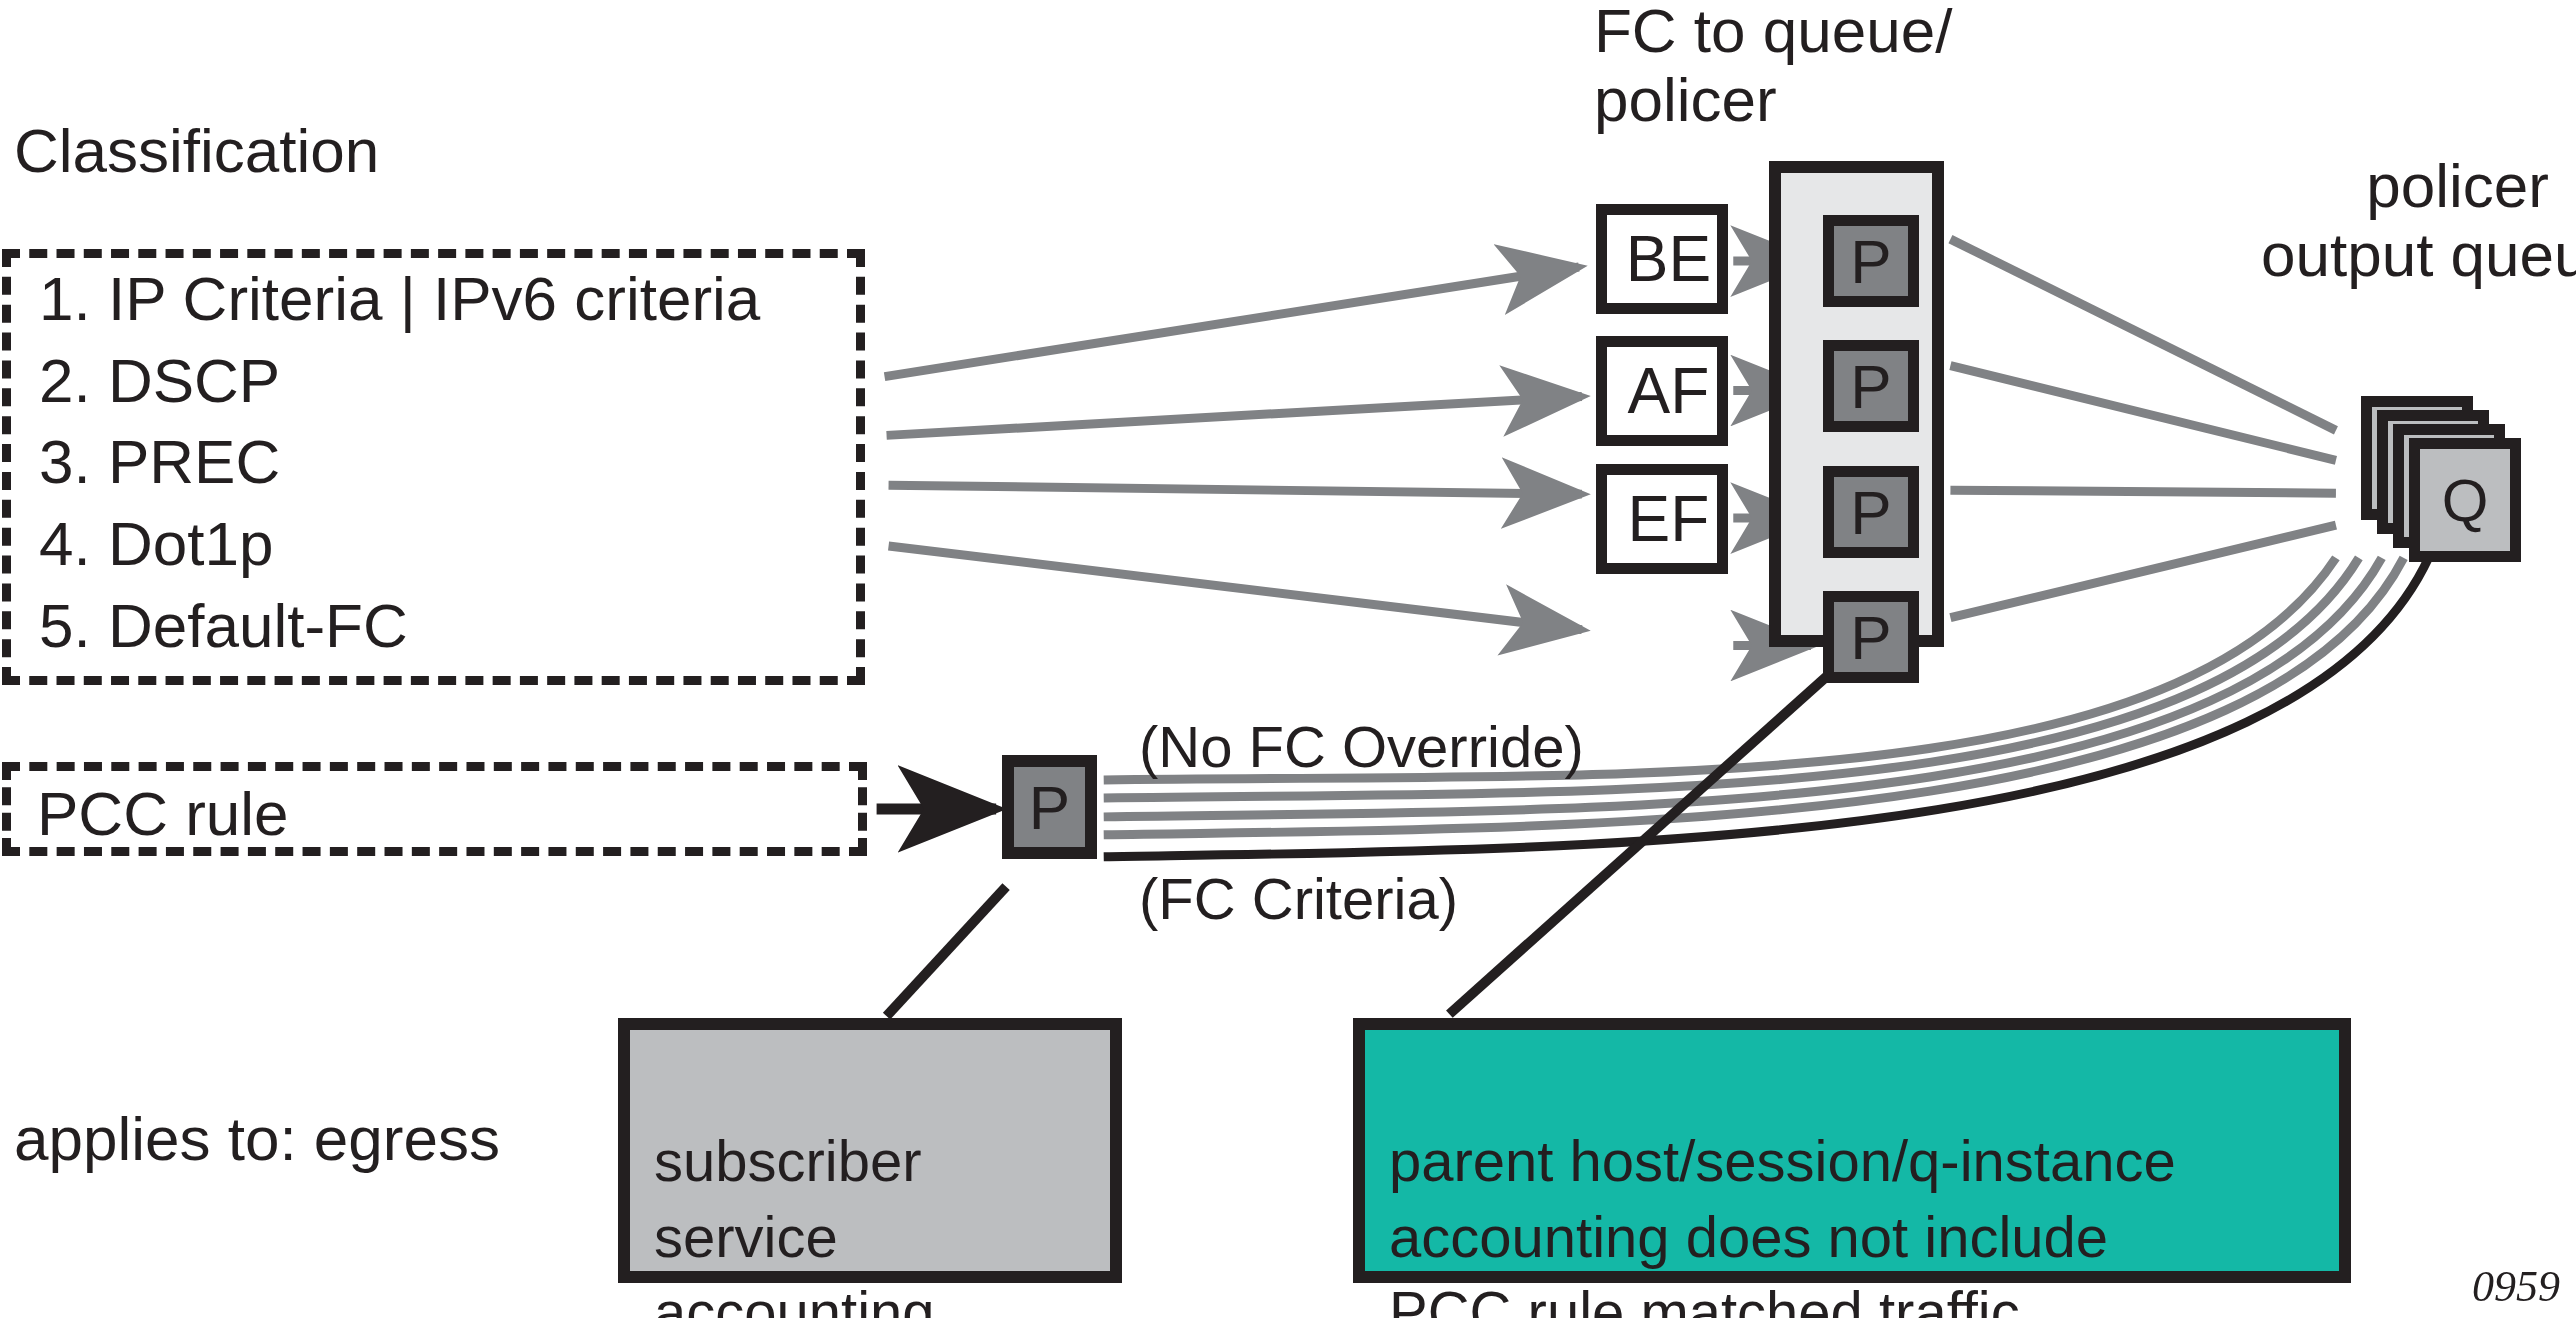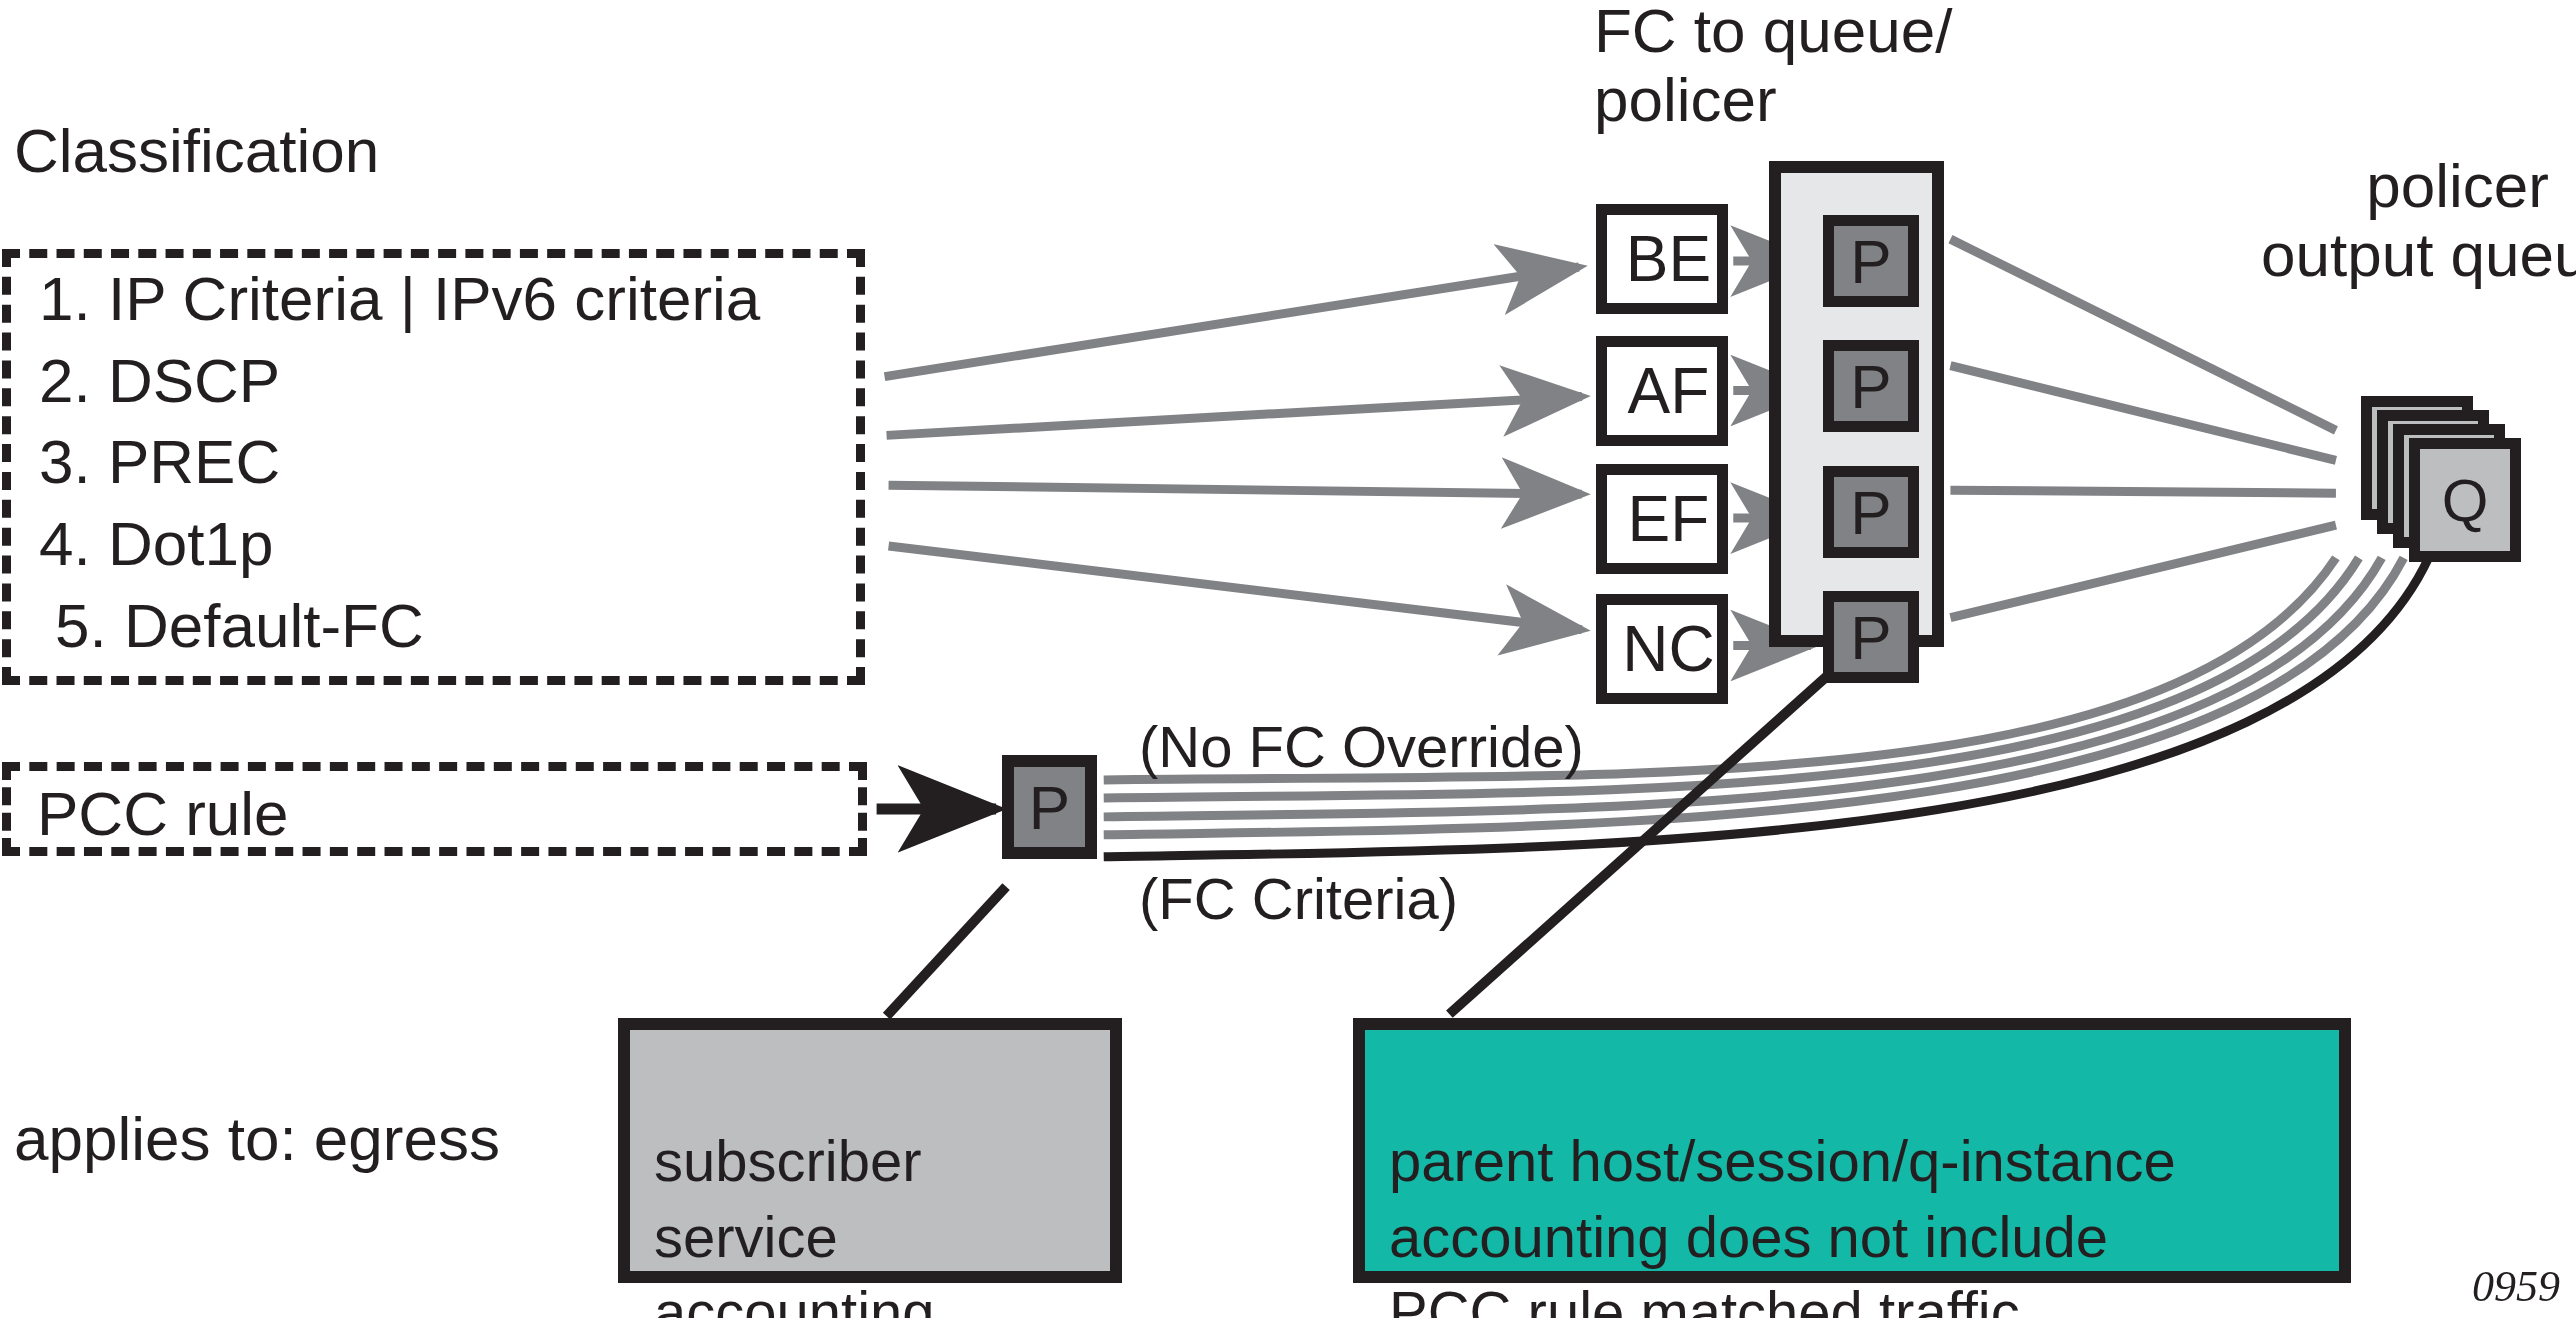--- a/index.html
+++ b/index.html
@@ -143,38 +143,35 @@
   <div class="txt h-label" style="left:14px;top:106px;margin-top:10px;">Classification</div>
 
   <div class="txt h-label" style="left:2261px;top:151px;text-align:center;">policer
 output queues</div>
 
   <div class="dash-box" style="left:2px;top:249px;width:863px;height:436px;">
     <div class="txt list-item" style="left:28px;top:6px;">1. IP Criteria | IPv6 criteria</div>
     <div class="txt list-item" style="left:28px;top:88px;">2. DSCP</div>
     <div class="txt list-item" style="left:28px;top:169px;">3. PREC</div>
     <div class="txt list-item" style="left:28px;top:251px;">4. Dot1p</div>
-    <div class="txt list-item" style="left:28px;top:333px;margin-left:16px;">5. Default-FC</div>
+    <div class="txt list-item" style="left:28px;top:333px;">5. Default-FC</div>
   </div>
 
   <div class="dash-box" style="left:2px;top:762px;width:865px;height:94px;">
     <div class="txt list-item" style="left:26px;top:8px;">PCC rule</div>
   </div>
 
   <div class="fc-box" style="left:1596px;top:204px;width:132px;height:110px;">
     <span>BE</span>
   </div>
   <div class="fc-box" style="left:1596px;top:336px;width:132px;height:110px;">
     <span>AF</span>
   </div>
   <div class="fc-box" style="left:1596px;top:464px;width:132px;height:110px;">
     <span>EF</span>
-  </div>
-  <div class="fc-box" style="left:1596px;top:594px;width:132px;height:110px;">
-    <span>NC</span>
   </div>
 
   <div class="policer-frame" style="left:1769px;top:161px;width:175px;height:486px;">
     <div class="p-box" style="left:42px;top:42px;width:96px;height:92px;">
       <span>P</span>
     </div>
     <div class="p-box" style="left:42px;top:167px;width:96px;height:92px;">
       <span>P</span>
     </div>
     <div class="p-box" style="left:42px;top:293px;width:96px;height:92px;">

